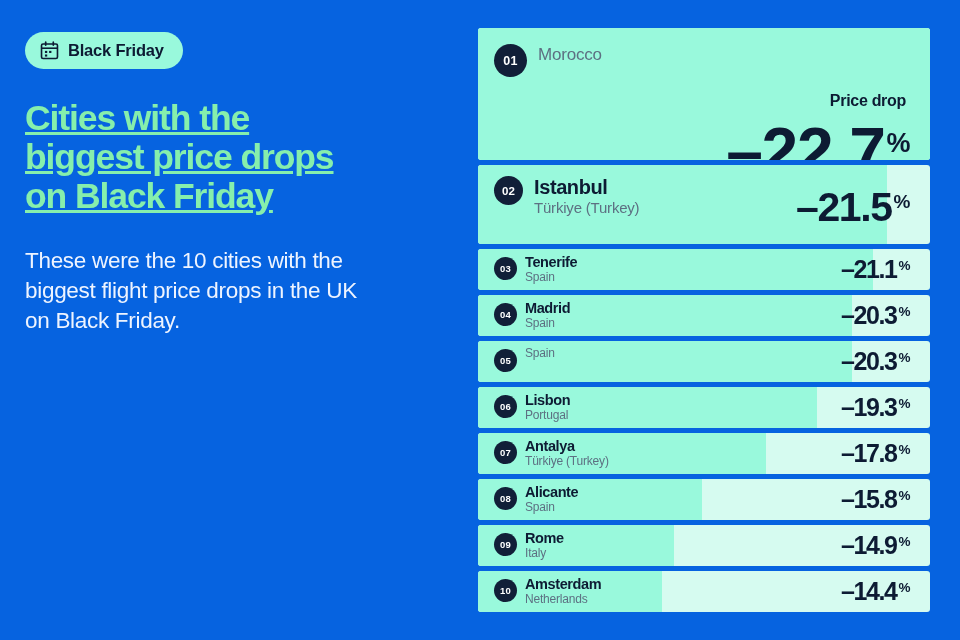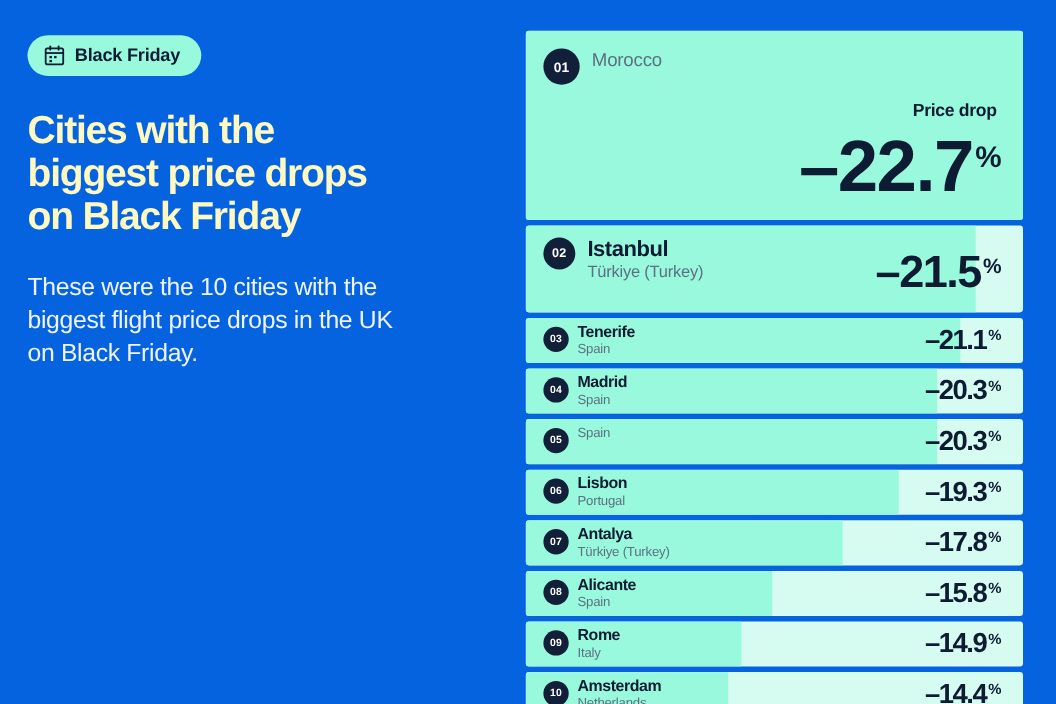--- a/index.html
+++ b/index.html
@@ -16,23 +16,24 @@
   }
   .badge {
     display:inline-flex; align-items:center; gap:9px;
     background:#99f9dc; color:#0d1b33;
     border-radius:999px; padding:9px 19px 9px 15px;
     font-size:16.5px; font-weight:700; letter-spacing:-0.2px;
   }
   .badge-icon { display:block; width:19px; height:19px; }
   .headline {
     margin-top:30px;
-    color:#fef9c3; font-weight:800;
+    color:#86efac; font-weight:800;
     font-size:35.5px; line-height:1.10; letter-spacing:-1.1px;
     white-space:pre-line;
+    text-decoration:underline;
   }
   .subcopy {
     margin-top:30px;
     color:#eef4ff; font-weight:400;
     font-size:22.5px; line-height:1.33; letter-spacing:-0.3px;
     white-space:pre-line;
   }
 
   
   .chart {
@@ -70,21 +71,21 @@
     color:#5d7082; font-weight:400; letter-spacing:-0.2px;
     line-height:1.2;
   }
   .value {
     position:absolute; color:#0d1b33; font-weight:800;
     letter-spacing:-1.4px; display:flex; align-items:baseline;
   }
   .pct { font-weight:700; letter-spacing:-0.5px; }
 
   
-  .row.hero { height:172px; }
+  .row.hero { height:132px; }
   .row.hero .row-inner { padding:14px 0 0 16px; gap:11px; }
   .row.hero .rank { width:33px; height:33px; font-size:12.5px; margin-top:2px; }
   .row.hero .city { font-size:26px; }
   .row.hero .country { font-size:17px; margin-top:3px; }
   .price-label {
     position:absolute; right:24px; top:64px;
     color:#0d1b33; font-size:16px; font-weight:600; letter-spacing:-0.3px;
   }
   .row.hero .value { right:20px; top:92px; font-size:66px; line-height:0.95; }
   .row.hero .pct { font-size:27px; margin-left:2px; position:relative; top:-22px; }

